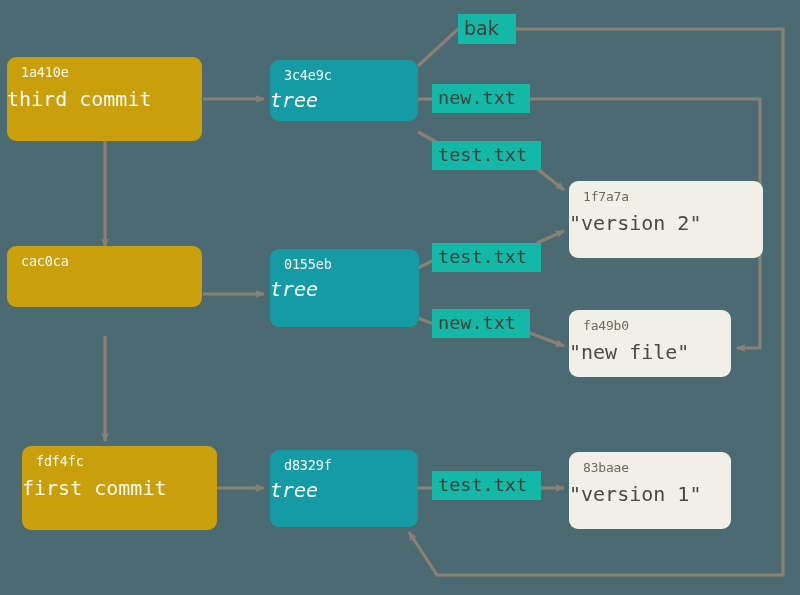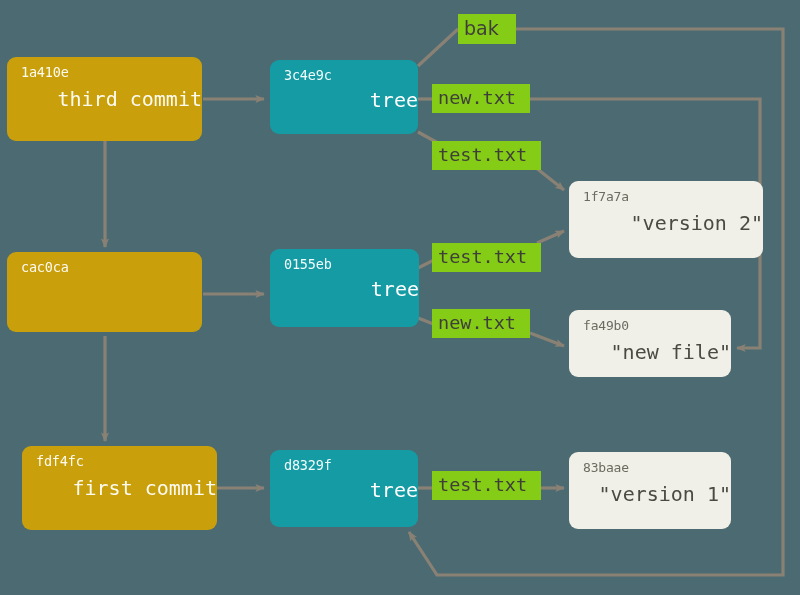--- a/index.html
+++ b/index.html
@@ -38,47 +38,47 @@
     top: 9px;
     font-size: 13.5px;
     letter-spacing: -0.2px;
     line-height: 1;
     white-space: nowrap;
   }
   .node .title {
     position: absolute;
     left: 0;
     right: 0;
-    text-align: right;
+    text-align: left;
     font-size: 20px;
     line-height: 1;
     white-space: nowrap;
   }
 
   .node.commit {
     background: #c9a00b;
   }
   .node.commit .hash { color: #fdfaf2; }
   .node.commit .title { color: #fdfaf2; top: 32px; }
 
   .node.tree {
     background: #159ba3;
   }
   .node.tree .hash { color: #f2fbfb; }
-  .node.tree .title { color: #ffffff; top: 30px; }
+  .node.tree .title { color: #ffffff; top: 30px; font-style: italic; }
 
   .node.blob {
     background: #f1f0e8;
   }
   .node.blob .hash { color: #6b6b60; font-size: 13px; }
   .node.blob .title { color: #4a4a42; top: 32px; }
 
   .edge-label {
     position: absolute;
-    background: #84cc16;
+    background: #14b8a6;
     color: #3f3f3a;
     font-size: 18.5px;
     line-height: 1;
     padding: 5px 22px 6px 6px;
     white-space: nowrap;
     z-index: 4;
     box-sizing: border-box;
   }
   .edge-label.sans {
     font-family: "DejaVu Sans", sans-serif;
@@ -123,30 +123,30 @@
       <path d="M418,488 L432,488"></path>
       <path d="M541,488 L564,488" marker-end="url(#ah)"></path>
     </g>
   </svg>
 
   <div class="node commit" style="left:7px;top:57px;width:195px;height:84px">
     <span class="hash">1a410e</span>
     <span class="title">third commit</span>
   </div>
 
-  <div class="node commit" style="left:7px;top:252px;width:195px;height:80px">
+  <div class="node commit" style="left:7px;top:246px;width:195px;height:61px">
     <span class="hash">cac0ca</span>
   </div>
 
   <div class="node commit" style="left:22px;top:446px;width:195px;height:84px">
     <span class="hash">fdf4fc</span>
     <span class="title">first commit</span>
   </div>
 
-  <div class="node tree" style="left:270px;top:60px;width:148px;height:74px">
+  <div class="node tree" style="left:270px;top:60px;width:148px;height:61px">
     <span class="hash">3c4e9c</span>
     <span class="title">tree</span>
   </div>
 
   <div class="node tree" style="left:270px;top:249px;width:149px;height:78px">
     <span class="hash">0155eb</span>
     <span class="title">tree</span>
   </div>
 
   <div class="node tree" style="left:270px;top:450px;width:148px;height:77px">

